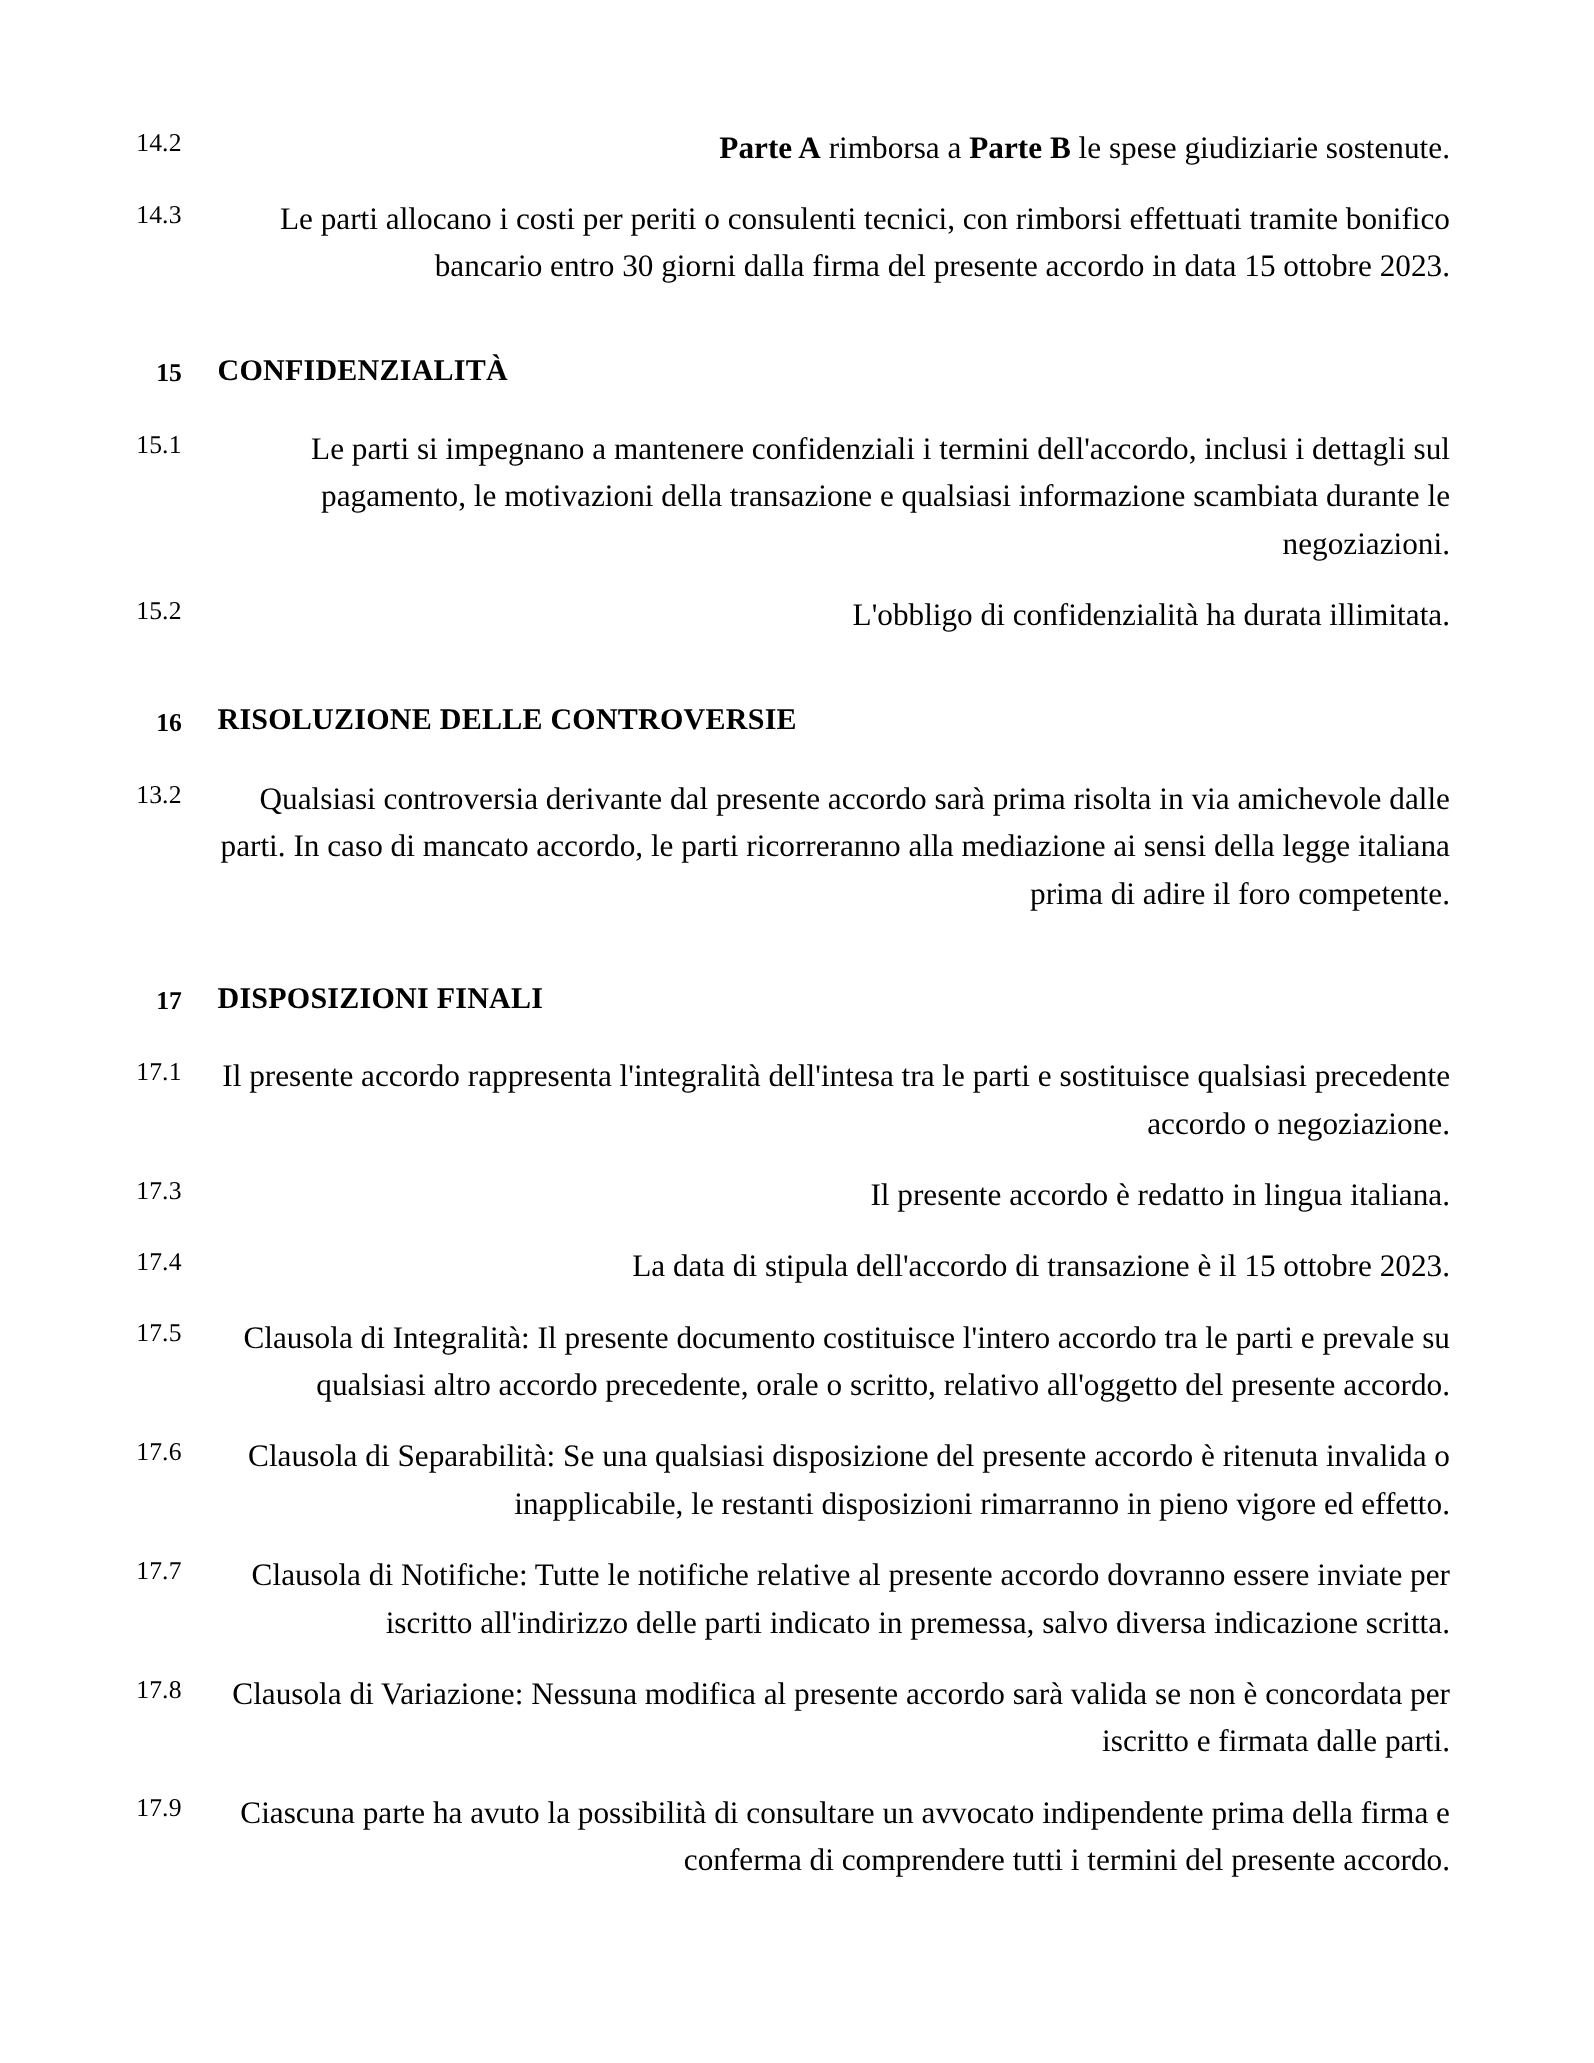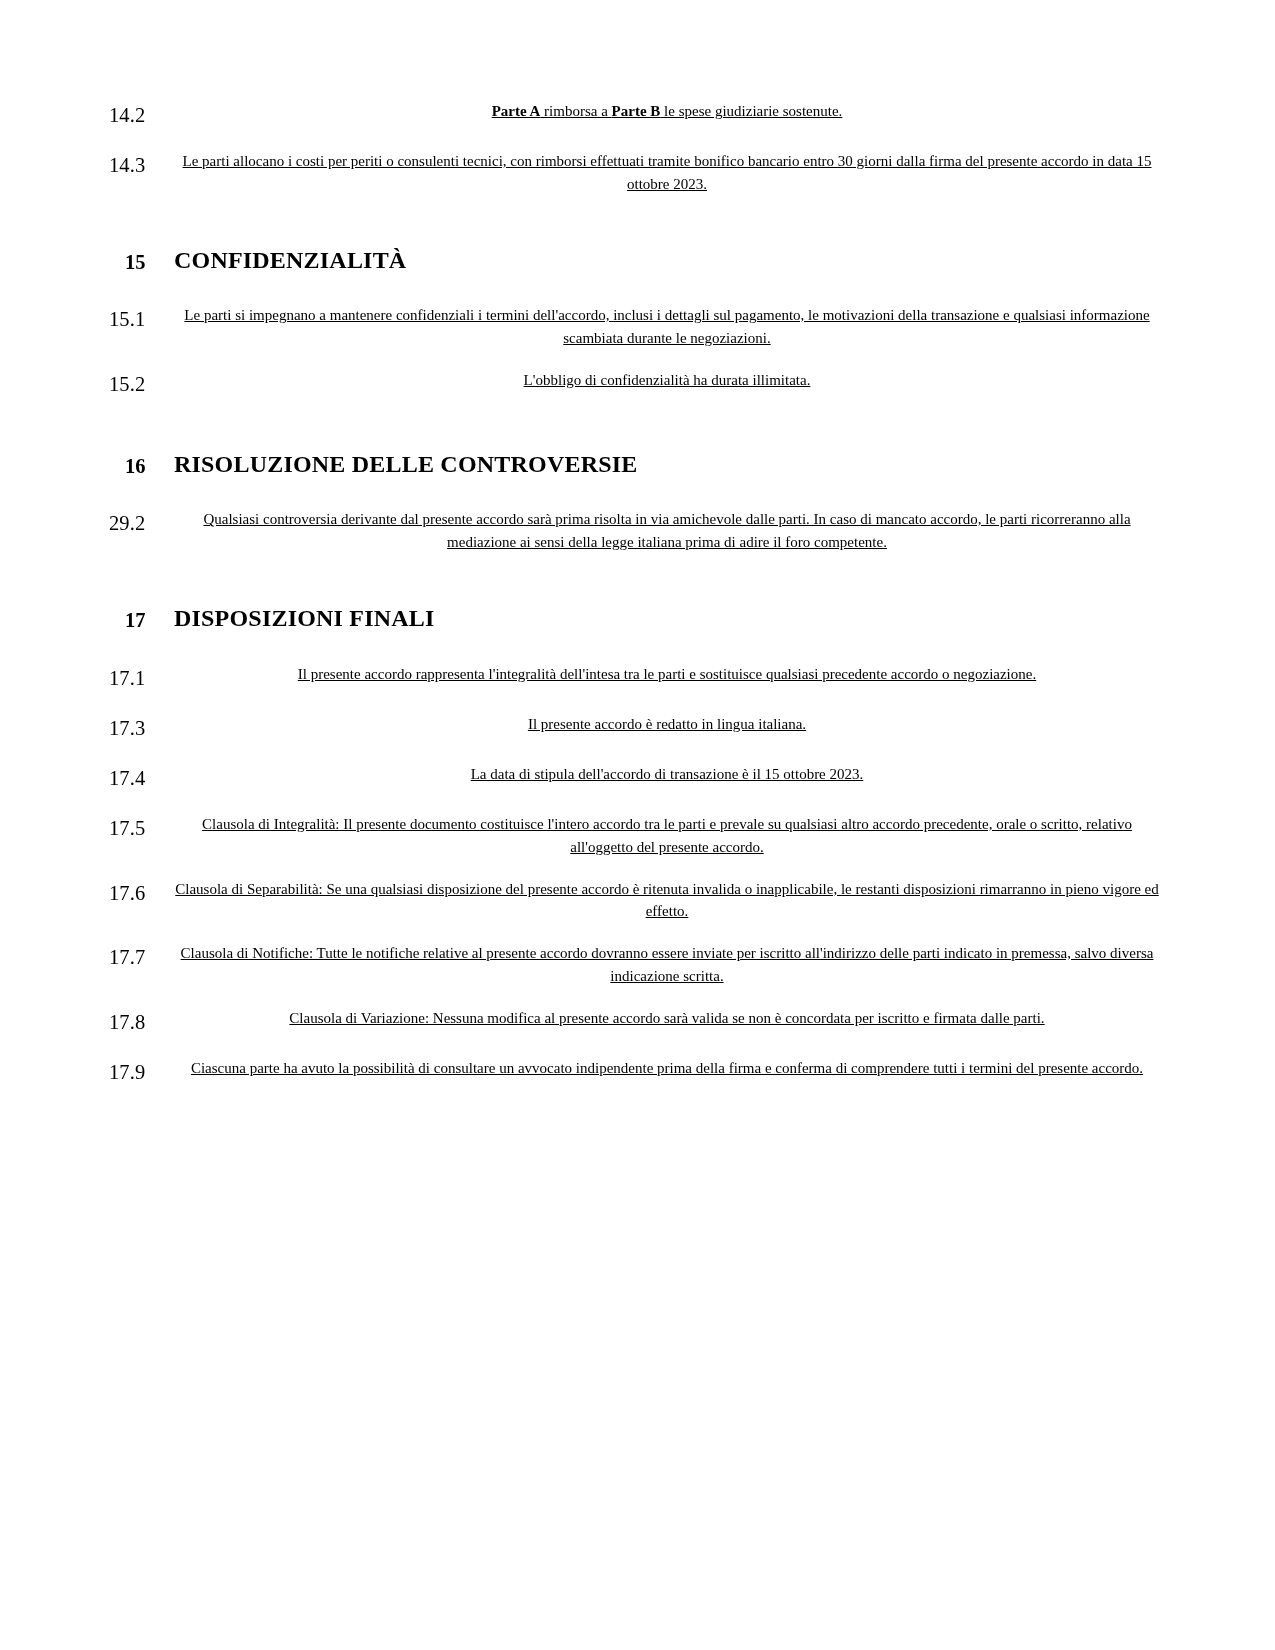--- a/index.html
+++ b/index.html
@@ -38,24 +38,23 @@
   .clause-num {
     flex: 0 0 auto;
     width: 65px;
     text-align: left;
     font-size: 20.5px;
     letter-spacing: 0.1px;
     white-space: nowrap;
   }
   .clause-text {
     flex: 1 1 auto;
-    text-align: center;
-    font-size: 15px;
+    text-align: right;
+    font-size: 25px;
     hyphens: none;
-    text-decoration: underline;
   }
   .clause-text b {
     font-weight: 700;
   }
 
   
   .section-heading {
     display: flex;
     align-items: flex-end;
     margin: 46px 0 26px 0;
@@ -98,21 +97,21 @@
       </div>
       <div class="clause">
         <span class="clause-num">15.2</span>
         <span class="clause-text"><span>L'obbligo di confidenzialità ha durata illimitata.</span></span>
       </div>
       <div class="section-heading">
         <span class="sec-num">16</span>
         <span class="sec-title">RISOLUZIONE DELLE CONTROVERSIE</span>
       </div>
       <div class="clause">
-        <span class="clause-num">29.2</span>
+        <span class="clause-num">13.2</span>
         <span class="clause-text"><span>Qualsiasi controversia derivante dal presente accordo sarà prima risolta in via amichevole dalle parti. In caso di mancato accordo, le parti ricorreranno alla mediazione ai sensi della legge italiana prima di adire il foro competente.</span></span>
       </div>
       <div class="section-heading">
         <span class="sec-num">17</span>
         <span class="sec-title">DISPOSIZIONI FINALI</span>
       </div>
       <div class="clause">
         <span class="clause-num">17.1</span>
         <span class="clause-text"><span>Il presente accordo rappresenta l'integralità dell'intesa tra le parti e sostituisce qualsiasi precedente accordo o negoziazione.</span></span>
       </div>

